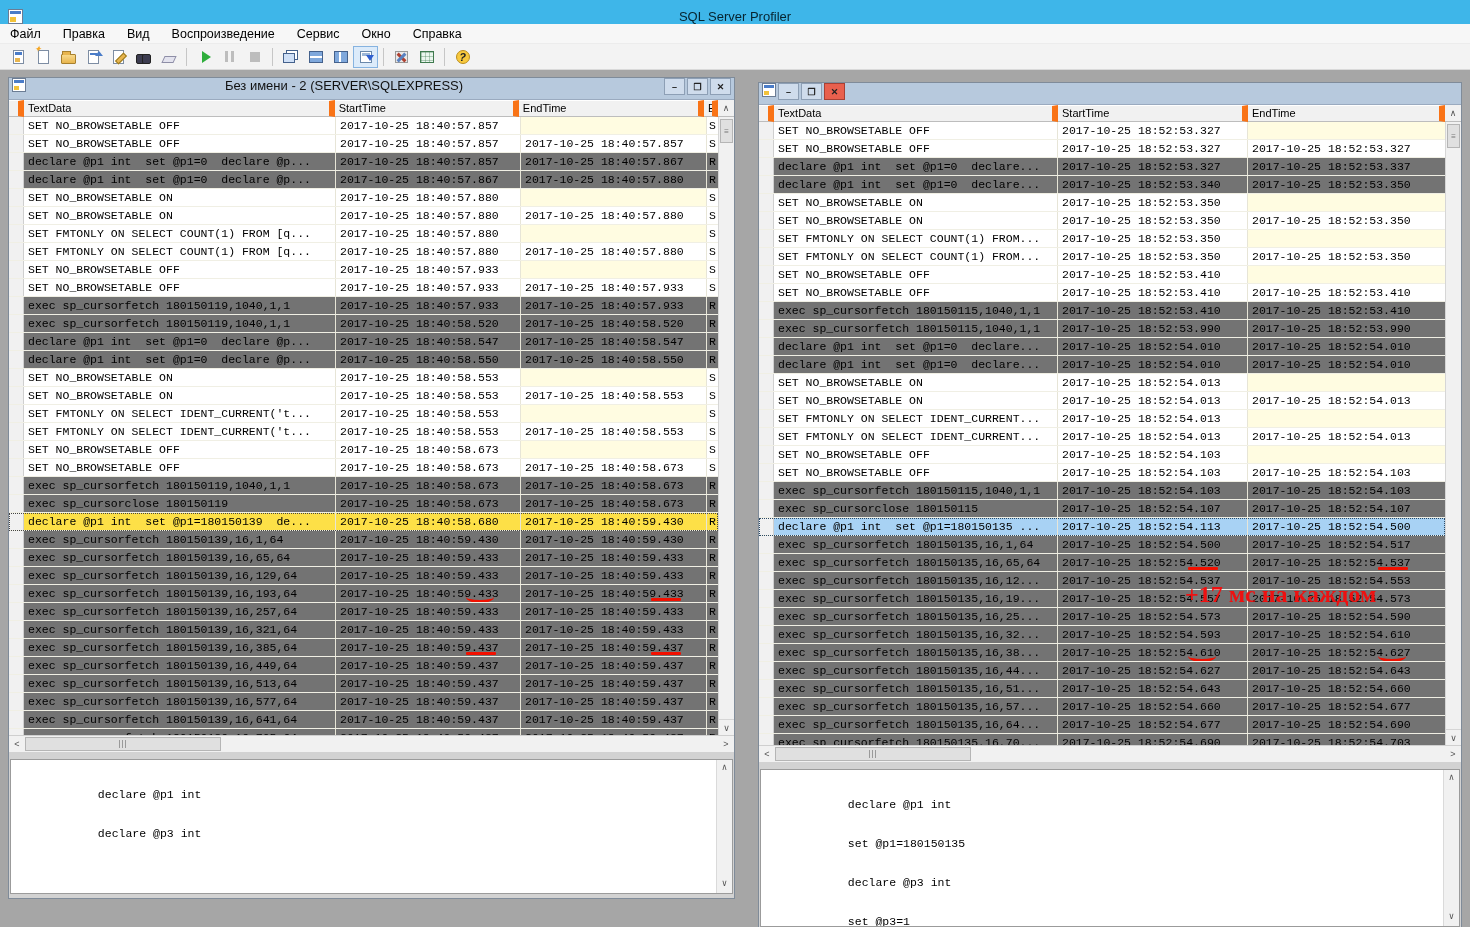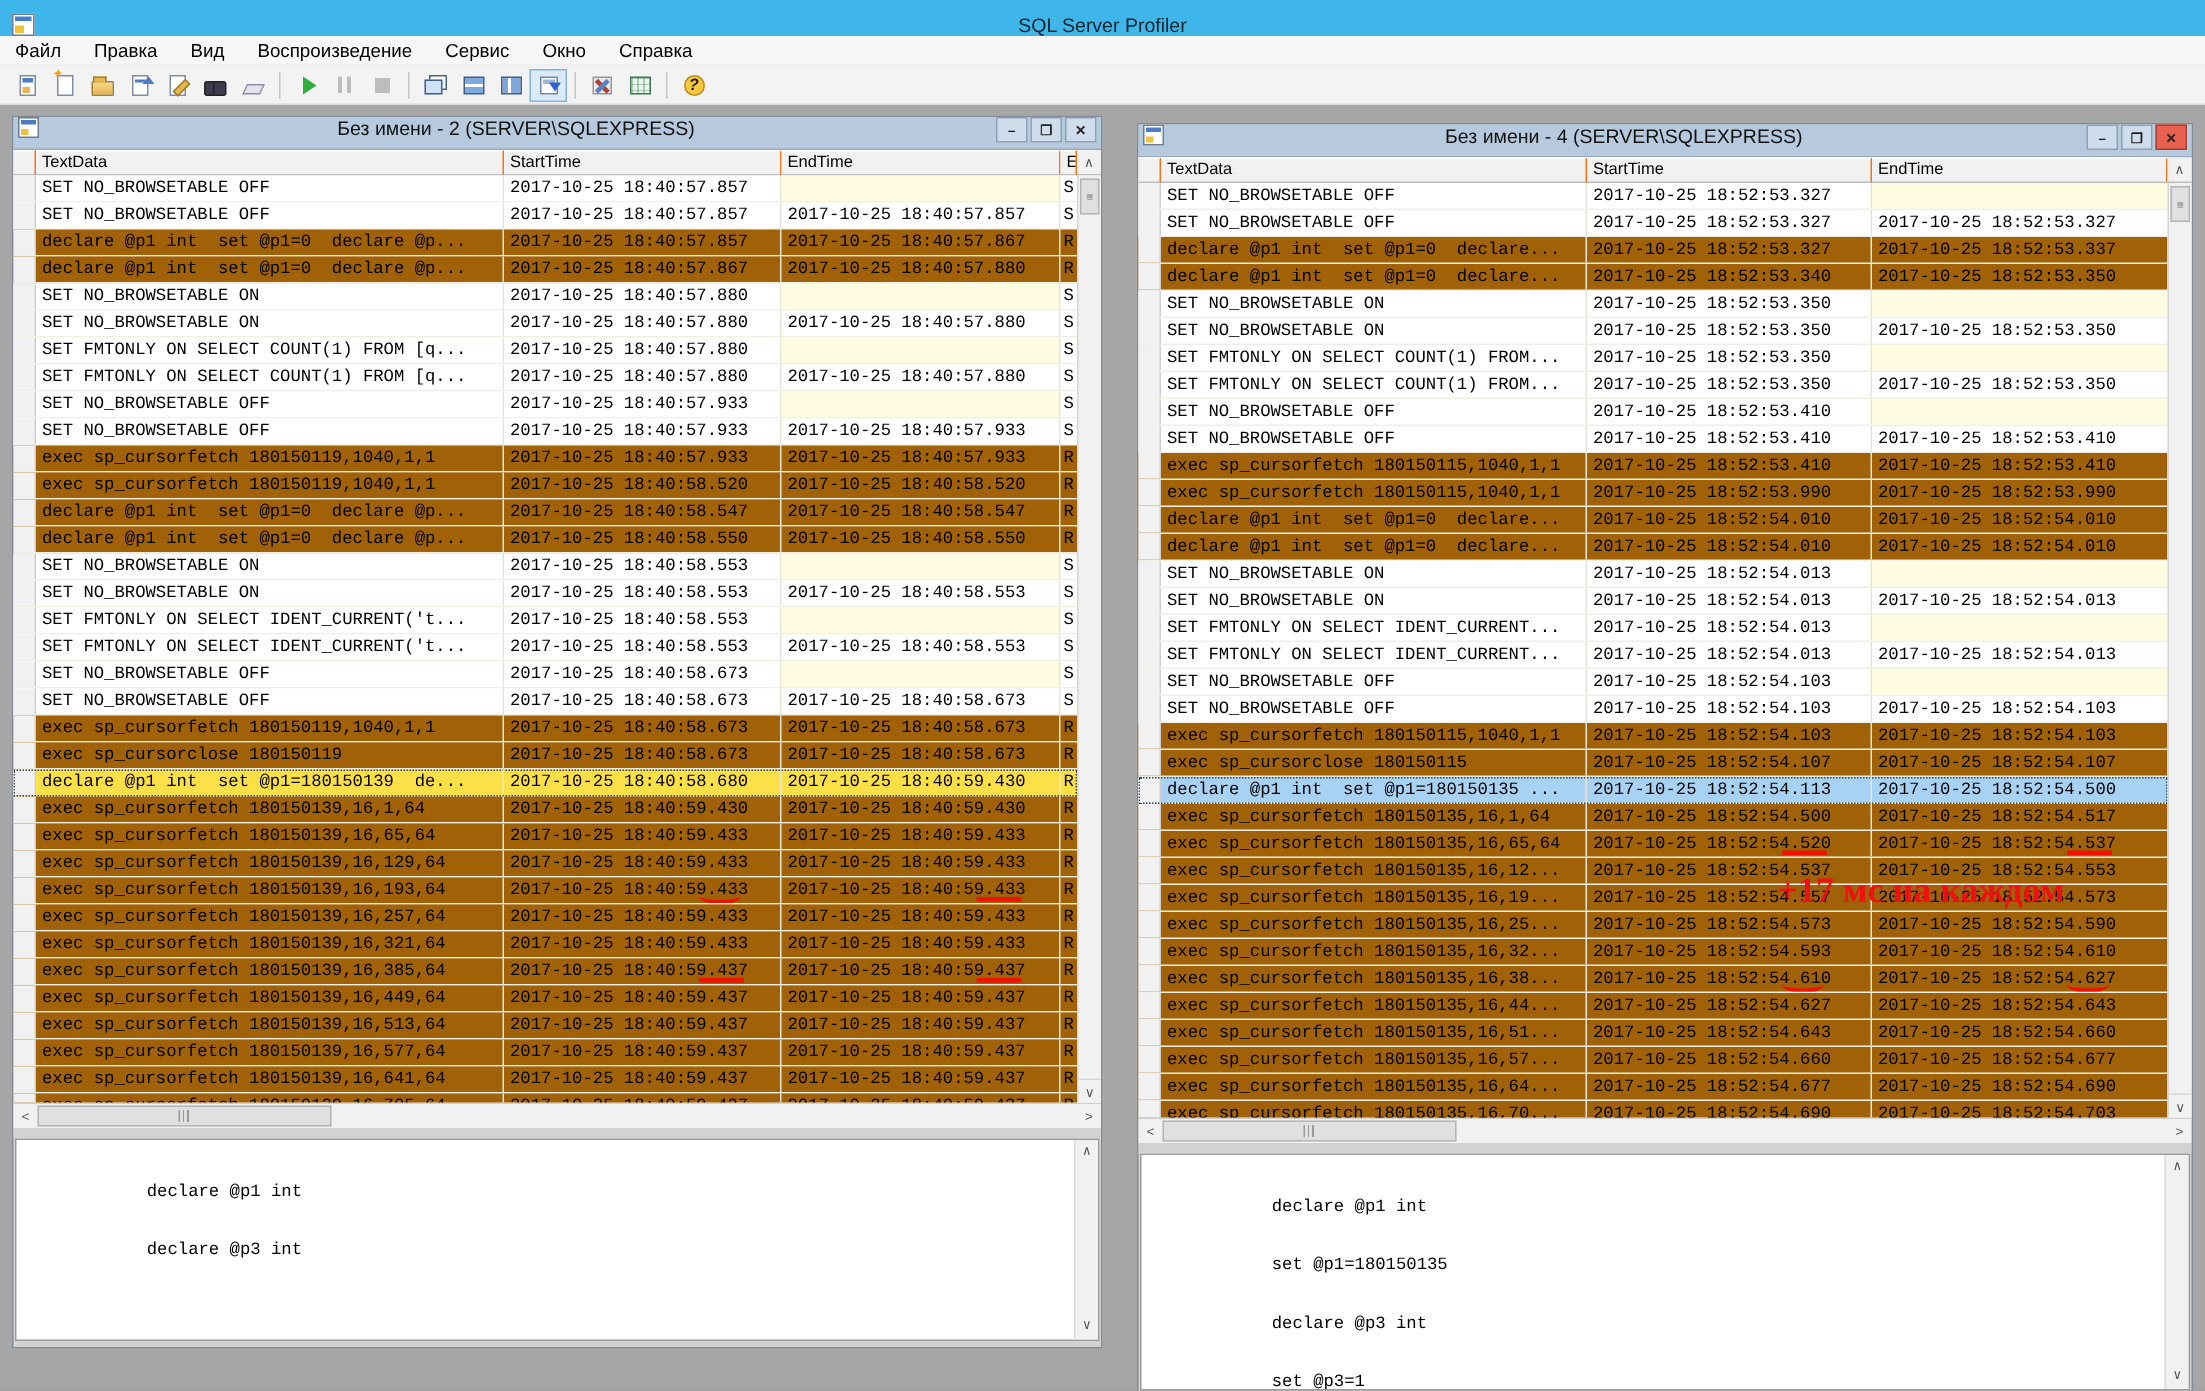--- a/index.html
+++ b/index.html
@@ -66,38 +66,38 @@
 .wicon{width:14px;height:14px;background:#fff;border:1px solid #6b7c94;position:relative;flex:0 0 auto}
 .wicon::before{content:"";position:absolute;left:1px;right:1px;top:1px;height:3px;background:#4a7cc8}
 .wicon::after{content:"";position:absolute;left:1px;bottom:1px;width:5px;height:4px;background:#f2c23a}
 .wt{flex:1;text-align:center;font-size:13px;color:#111;white-space:nowrap;overflow:hidden}
 .wbtns{display:flex}
 .wbtn{width:21px;height:17px;border:1px solid #8d9fb5;background:#cfdcec;display:flex;align-items:center;justify-content:center;font-size:9px;font-weight:bold;margin-left:2px;color:#222}
 .win-active .wbtn-close{background:#e8604e;border-color:#a84034}
 
 
 .ghead{display:flex;height:17px;background:#f1f1f1;font-size:11px}
-.hc{border-right:1px solid #f97316;border-bottom:1px solid #bdbdbd;border-top:1px solid #fff;padding:1px 4px;background:#f1f1f1;white-space:nowrap;overflow:hidden}
+.hc{border-right:6px solid #f97316;border-bottom:1px solid #bdbdbd;border-top:1px solid #fff;padding:1px 4px;background:#f1f1f1;white-space:nowrap;overflow:hidden}
 .hup{width:16px;display:flex;align-items:center;justify-content:center;font-size:9px;color:#555;background:#f1f1f1;border-bottom:1px solid #bdbdbd}
 .win-left .h-sel{width:15px}.win-left .h-text{width:312px}.win-left .h-start{width:185px}.win-left .h-end{width:186px}.win-left .h-ev{flex:1}
 .win-right .h-sel{width:15px}.win-right .h-text{width:284px}.win-right .h-start{width:190px}.win-right .h-end{flex:1}
 
 
 .gbody{position:relative;overflow:hidden;background:#fff}
 .win-left .gbody{height:618px}
 .win-right .gbody{height:623px}
 .rows{margin-right:16px}
 .trow{display:flex;height:18px;font-family:"Liberation Mono","DejaVu Sans Mono",monospace;font-size:11.5px;line-height:17px;border-bottom:1px solid #f0efe4;white-space:pre}
 .trow span{overflow:hidden}
 .cs{width:15px;background:#f1f1f1;border-right:1px solid #cfcfcf;flex:0 0 auto}
 .ct,.cst,.cen,.cev{padding:0 4px;border-right:1px solid #e7e5d7;position:relative}
 .win-left .ct{width:312px}.win-left .cst{width:185px}.win-left .cen{width:186px}.win-left .cev{flex:1;border-right:none;padding:0 2px}
 .win-right .ct{width:284px}.win-right .cst{width:190px}.win-right .cen{flex:1;border-right:none}
 .r-plain{background:#fff}
-.r-rpc{background:#a16207}
+.r-rpc{background:#737373}
 .r-selL{background:#fde047;outline:1px dotted #444;outline-offset:-1px}
 .r-selR{background:#a8d2f4;outline:1px dotted #2b4a66;outline-offset:-1px}
 .x-null{background:#fffce1}
 .m-line::after,.x-line::after{content:"";position:absolute;left:130px;width:30px;height:3px;background:#f21000;bottom:1px;border-radius:1px}
 .m-arc::after,.x-arc::after{content:"";position:absolute;left:130px;width:28px;height:9px;border-bottom:3px solid #f21000;border-radius:50%;bottom:-1px}
 
 
 .vscroll{position:absolute;top:0;right:0;bottom:0;width:16px;background:#f1f1f1;border-left:1px solid #d6d6d6}
 .vthumb{margin:2px 1px 0 1px;height:24px;background:#e0e0e0;border:1px solid #b5b5b5;display:flex;align-items:center;justify-content:center;font-size:8px;color:#777}
 .sdown{position:absolute;bottom:0;left:0;right:0;height:16px;display:flex;align-items:center;justify-content:center;font-size:9px;color:#555;border-top:1px solid #d6d6d6}
@@ -544,21 +544,20 @@
         <div class="tscroll">
           <span>∧</span>
           <span>∨</span>
         </div>
       </div>
     </div>
 
     <div class="win win-right win-active">
       <div class="wtitle">
         <span class="wicon"></span>
-        <span class="wt">Без имени - 4 (SERVER\SQLEXPRESS)</span>
         <span class="wbtns">
           <span class="wbtn">–</span>
           <span class="wbtn">❒</span>
           <span class="wbtn wbtn-close">✕</span>
         </span>
       </div>
       <div class="ghead">
         <span class="hc h-sel"></span>
         <span class="hc h-text">TextData</span>
         <span class="hc h-start">StartTime</span>

